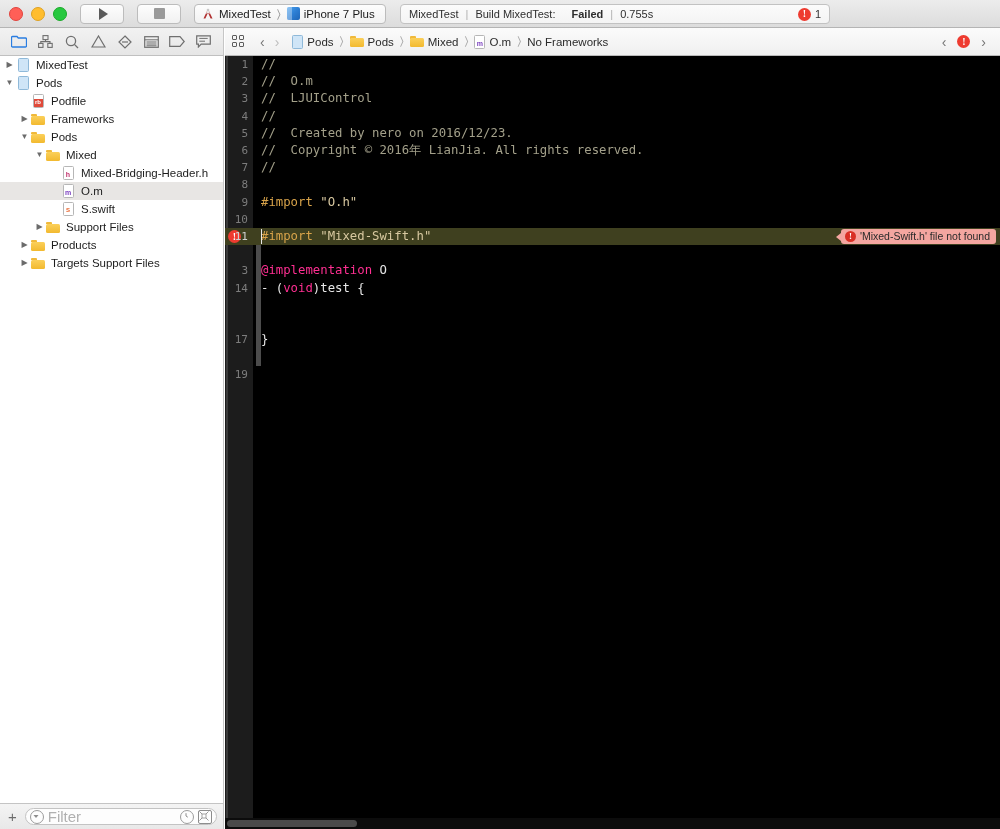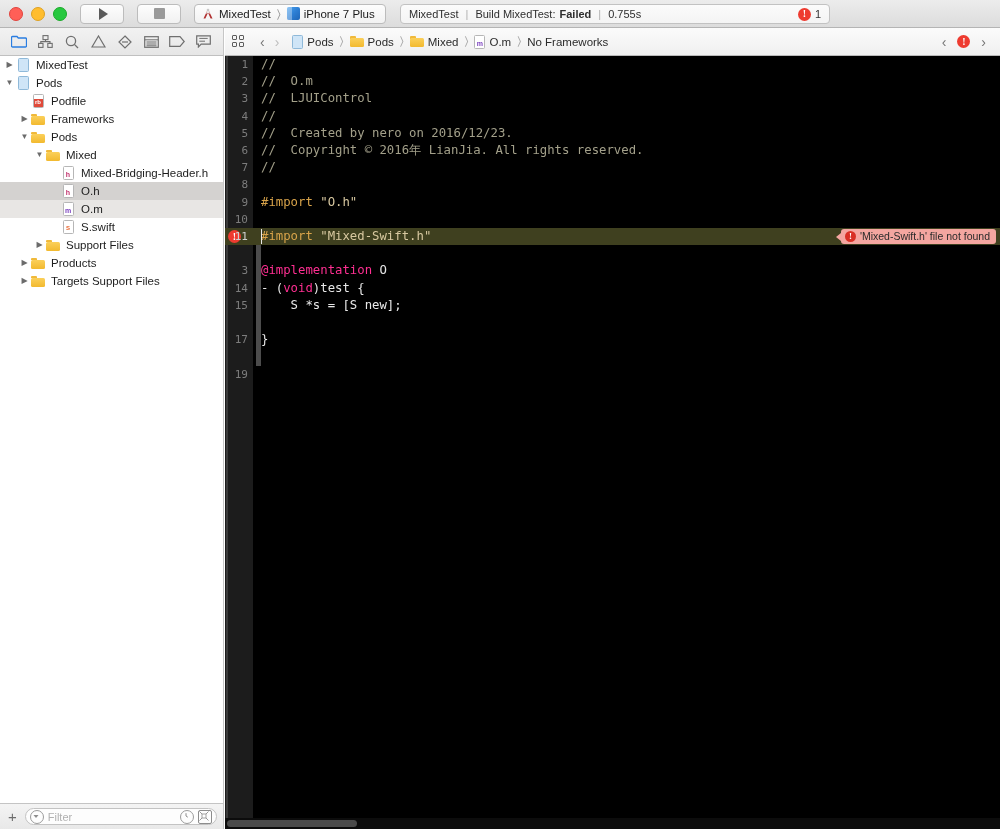--- a/index.html
+++ b/index.html
@@ -343,21 +343,21 @@
     background: #fdfdfd;
     border: 1px solid #c3c3c3;
     border-radius: 9px;
     display: flex;
     align-items: center;
     padding: 0 4px;
     box-sizing: border-box;
     gap: 4px;
   }
   .filter-ph {
-    font-size: 11px;
+    font-size: 15px;
     color: #b0b0b0;
     flex: 1;
   }
   .circ-ico {
     width: 12px; height: 12px;
     border: 1px solid #9b9b9b;
     border-radius: 50%;
     flex: none;
     position: relative;
   }
@@ -536,21 +536,21 @@
       <span>MixedTest</span>
       <span class="scheme-sep">〉</span>
       <span class="sim-icon"></span>
       <span>iPhone 7 Plus</span>
     </div>
 
     <div class="status-bar">
       <span>MixedTest</span>
       <span class="status-sep">|</span>
       <span>Build MixedTest:</span>
-      <span class="status-bold" style="margin-left:4px;">Failed</span>
+      <span class="status-bold" style="margin-left:16px;">Failed</span>
       <span class="status-sep">|</span>
       <span>0.755s</span>
       <span class="status-right">
         <span class="err-badge">!</span>
         <span class="err-count">1</span>
       </span>
     </div>
   </div>
 
   <div class="nav-toolbar">
@@ -712,30 +712,20 @@
         </div>
         <div class="tree-row">
           <span style="width:49px;flex:none;"></span>
           <span class="disc none">▶</span>
           <span class="tree-ico-wrap">
             <span class="docico hfile">
               <span>h</span>
             </span>
           </span>
           <span class="tree-label">Mixed-Bridging-Header.h</span>
-        </div>
-        <div class="tree-row sel-dark">
-          <span style="width:49px;flex:none;"></span>
-          <span class="disc none">▶</span>
-          <span class="tree-ico-wrap">
-            <span class="docico hfile">
-              <span>h</span>
-            </span>
-          </span>
-          <span class="tree-label">O.h</span>
         </div>
         <div class="tree-row sel-light">
           <span style="width:49px;flex:none;"></span>
           <span class="disc none">▶</span>
           <span class="tree-ico-wrap">
             <span class="docico mfile">
               <span>m</span>
             </span>
           </span>
           <span class="tree-label">O.m</span>
@@ -814,21 +804,20 @@
         <div class="code-line" style="top: 103.2px; position: absolute; left: 0px; width: 775px;"><span class="lnum">7</span><span class="ltext"><span class="c-comment">//</span></span></div>
         <div class="code-line" style="top: 120.4px; position: absolute; left: 0px; width: 775px;"><span class="lnum">8</span><span class="ltext"></span></div>
         <div class="code-line" style="top: 137.6px; position: absolute; left: 0px; width: 775px;"><span class="lnum">9</span><span class="ltext"><span class="c-pre">#import </span><span class="c-str">"O.h"</span></span></div>
         <div class="code-line" style="top: 154.8px; position: absolute; left: 0px; width: 775px;"><span class="lnum">10</span><span class="ltext"></span></div>
         <div class="code-line errline" style="top: 172px; position: absolute; left: 0px; width: 775px;"><span class="err-gutter-dot">!</span><span class="lnum">11</span><span class="ltext"><span class="c-pre">#import </span><span class="c-str">"Mixed-Swift.h"</span></span><span class="caret"></span><span class="err-bubble">
             <span class="dot">!</span>
             <span>'Mixed-Swift.h' file not found</span>
           </span></div>
         <div class="code-line" style="top: 206.4px; position: absolute; left: 0px; width: 775px;"><span class="lnum">3</span><span class="ltext"><span class="c-kw">@implementation</span><span class="c-plain"> O</span></span></div>
         <div class="code-line" style="top: 223.6px; position: absolute; left: 0px; width: 775px;"><span class="lnum">14</span><span class="ltext"><span class="c-plain">- (</span><span class="c-kw">void</span><span class="c-plain">)test {</span></span></div>
-        <div class="code-line" style="top: 240.8px; position: absolute; left: 0px; width: 775px;"><span class="lnum">15</span><span class="ltext"><span class="c-plain">    S *s = [S new];</span></span></div>
         <div class="code-line" style="top: 275.2px; position: absolute; left: 0px; width: 727px;"><span class="lnum">17</span><span class="ltext"><span class="c-plain">}</span></span></div>
         <div class="code-line" style="top: 309.6px; position: absolute; left: 0px; width: 775px;"><span class="lnum">19</span><span class="ltext"></span></div>
       </div>
     <div class="hscroll-track">
       <div class="hscroll-thumb"></div>
     </div>
   </div>
 
 </div>
 

